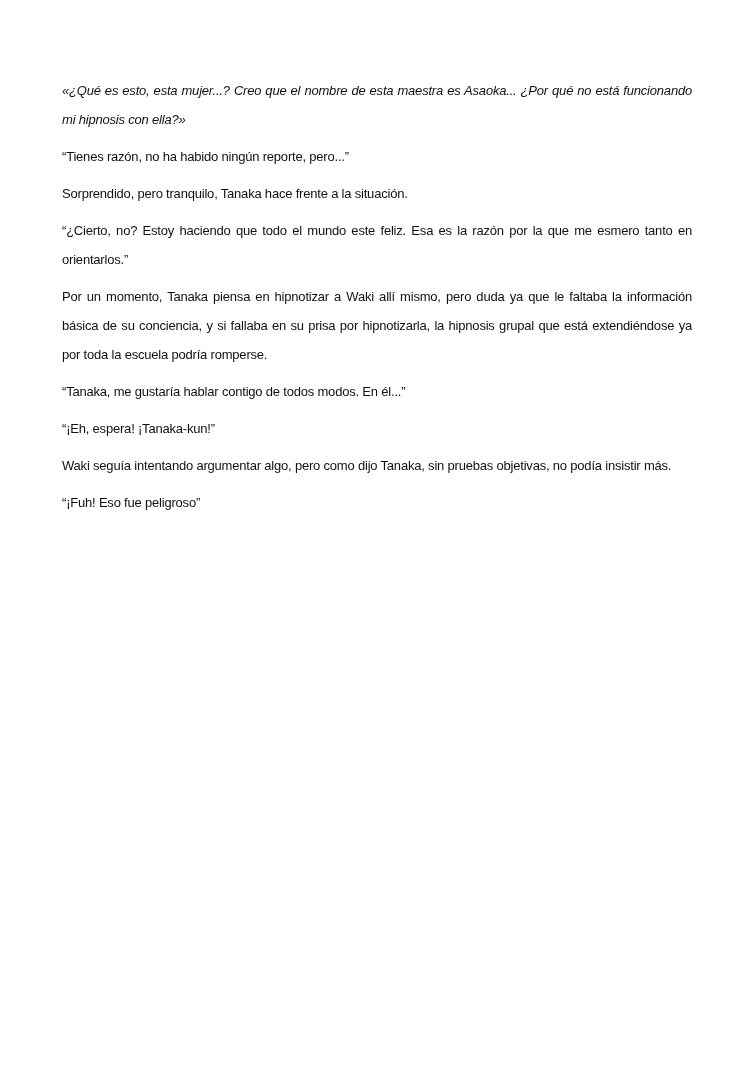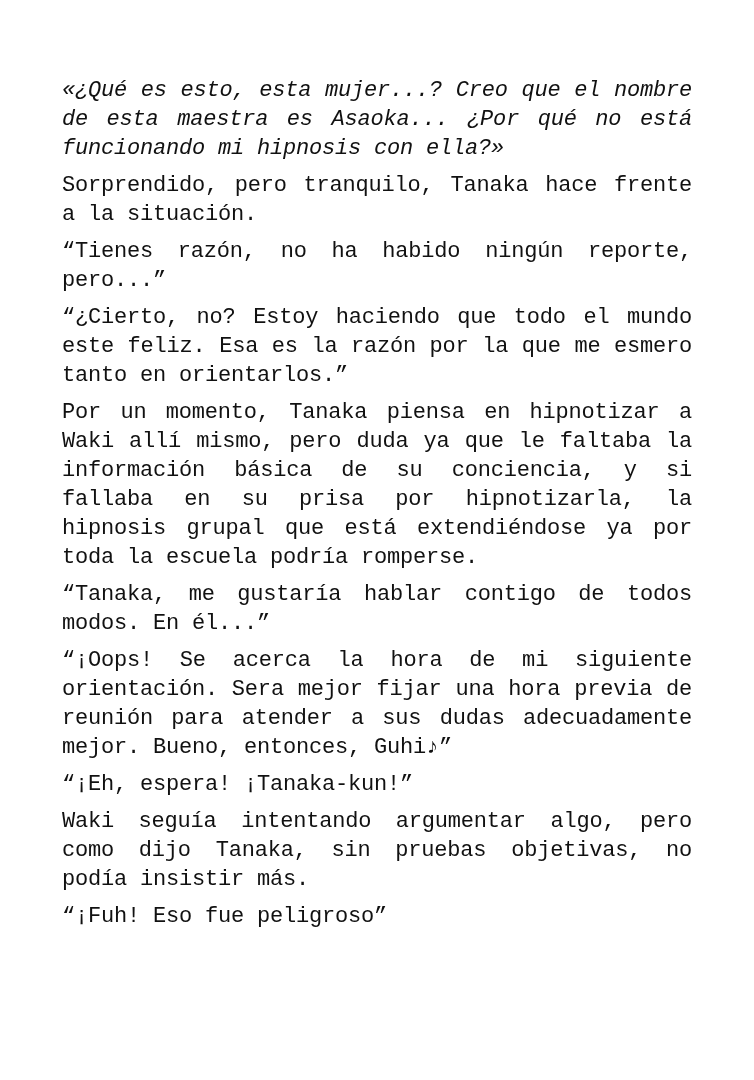--- a/index.html
+++ b/index.html
@@ -11,22 +11,22 @@
       width: 754px;
       height: 1080px;
       overflow: hidden;
       position: relative;
     }
     .page {
       position: absolute;
       left: 62px;
       top: 76px;
       width: 630px;
-      font-family: Liberation Mono, monospace;
-      font-size: 22px;
+      font-family: Liberation Sans, sans-serif;
+      font-size: 13px;
       line-height: 29px;
       color: #111111;
       letter-spacing: -0.2px;
     }
     .para {
       margin: 0 0 8px 0;
       text-align: justify;
       text-justify: inter-word;
     }
     .para.last-left {
@@ -34,22 +34,21 @@
     }
     .italic {
       font-style: italic;
     }
   </style>
 </head>
 <body>
 
 <div class="page">
   <p class="para last-left italic">«¿Qué es esto,  esta mujer...? Creo que el nombre de esta maestra es Asaoka... ¿Por qué no está funcionando mi hipnosis con ella?»</p>
+  <p class="para last-left">“Tienes razón, no ha habido ningún reporte, pero...”</p>
   <p class="para last-left">Sorprendido, pero tranquilo, Tanaka hace frente a la situación.</p>
-  <p class="para last-left">“Tienes razón, no ha habido ningún reporte, pero...”</p>
   <p class="para last-left">“¿Cierto, no? Estoy haciendo que todo el mundo este feliz. Esa es la razón por la que me esmero tanto en orientarlos.”</p>
   <p class="para last-left">Por un momento, Tanaka piensa en hipnotizar a Waki allí mismo, pero duda ya que le faltaba la información básica de su conciencia, y si fallaba en su prisa por hipnotizarla, la hipnosis grupal que está extendiéndose ya por toda la escuela podría romperse.</p>
   <p class="para last-left">“Tanaka, me gustaría hablar contigo de todos modos. En él...”</p>
-  <p class="para last-left">“¡Oops! Se acerca la hora de mi siguiente orientación. Sera mejor fijar una hora previa de reunión para atender a sus dudas adecuadamente mejor. Bueno, entonces, Guhi♪”</p>
   <p class="para last-left">“¡Eh, espera! ¡Tanaka-kun!”</p>
   <p class="para last-left">Waki seguía intentando argumentar algo, pero como dijo Tanaka, sin pruebas objetivas, no podía insistir más.</p>
   <p class="para last-left">“¡Fuh! Eso fue peligroso”</p>
 </div>
 
 </body></html>

